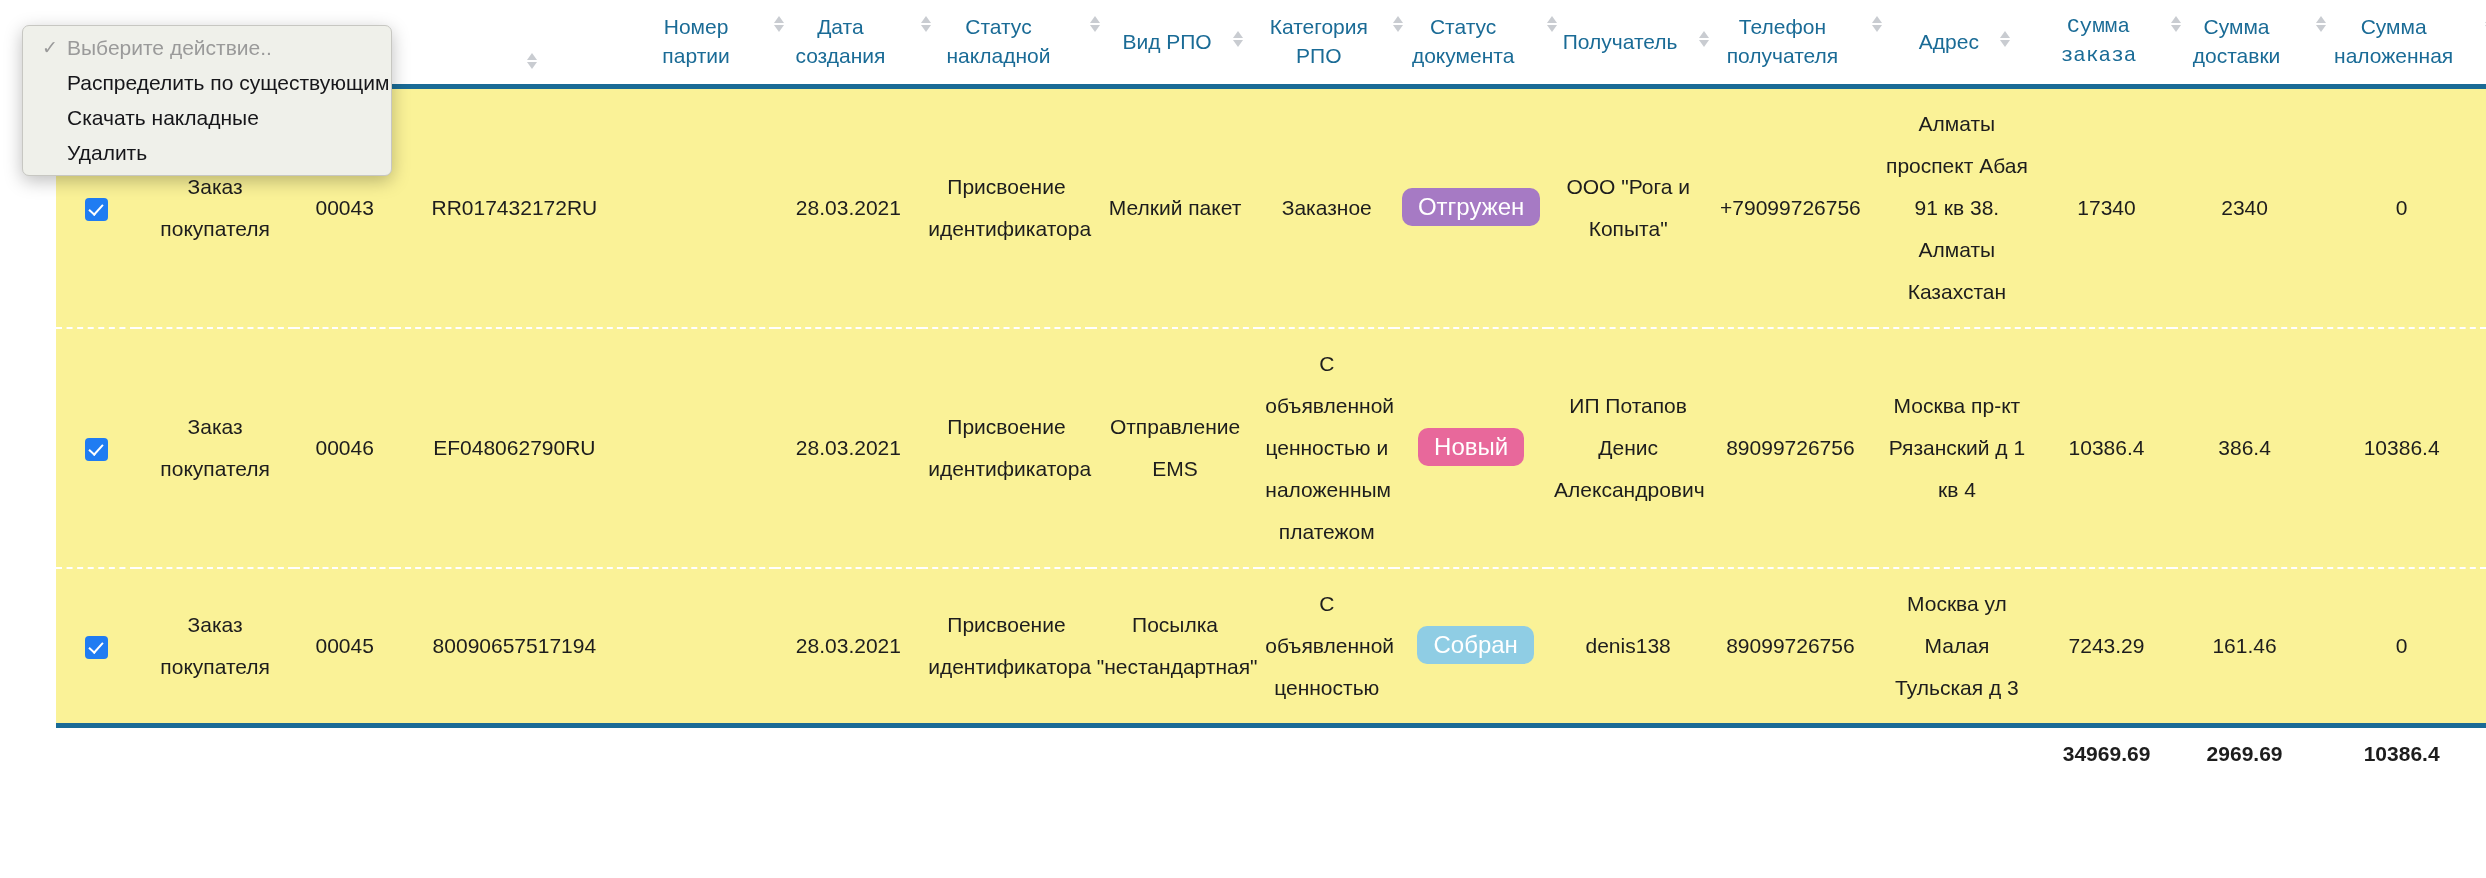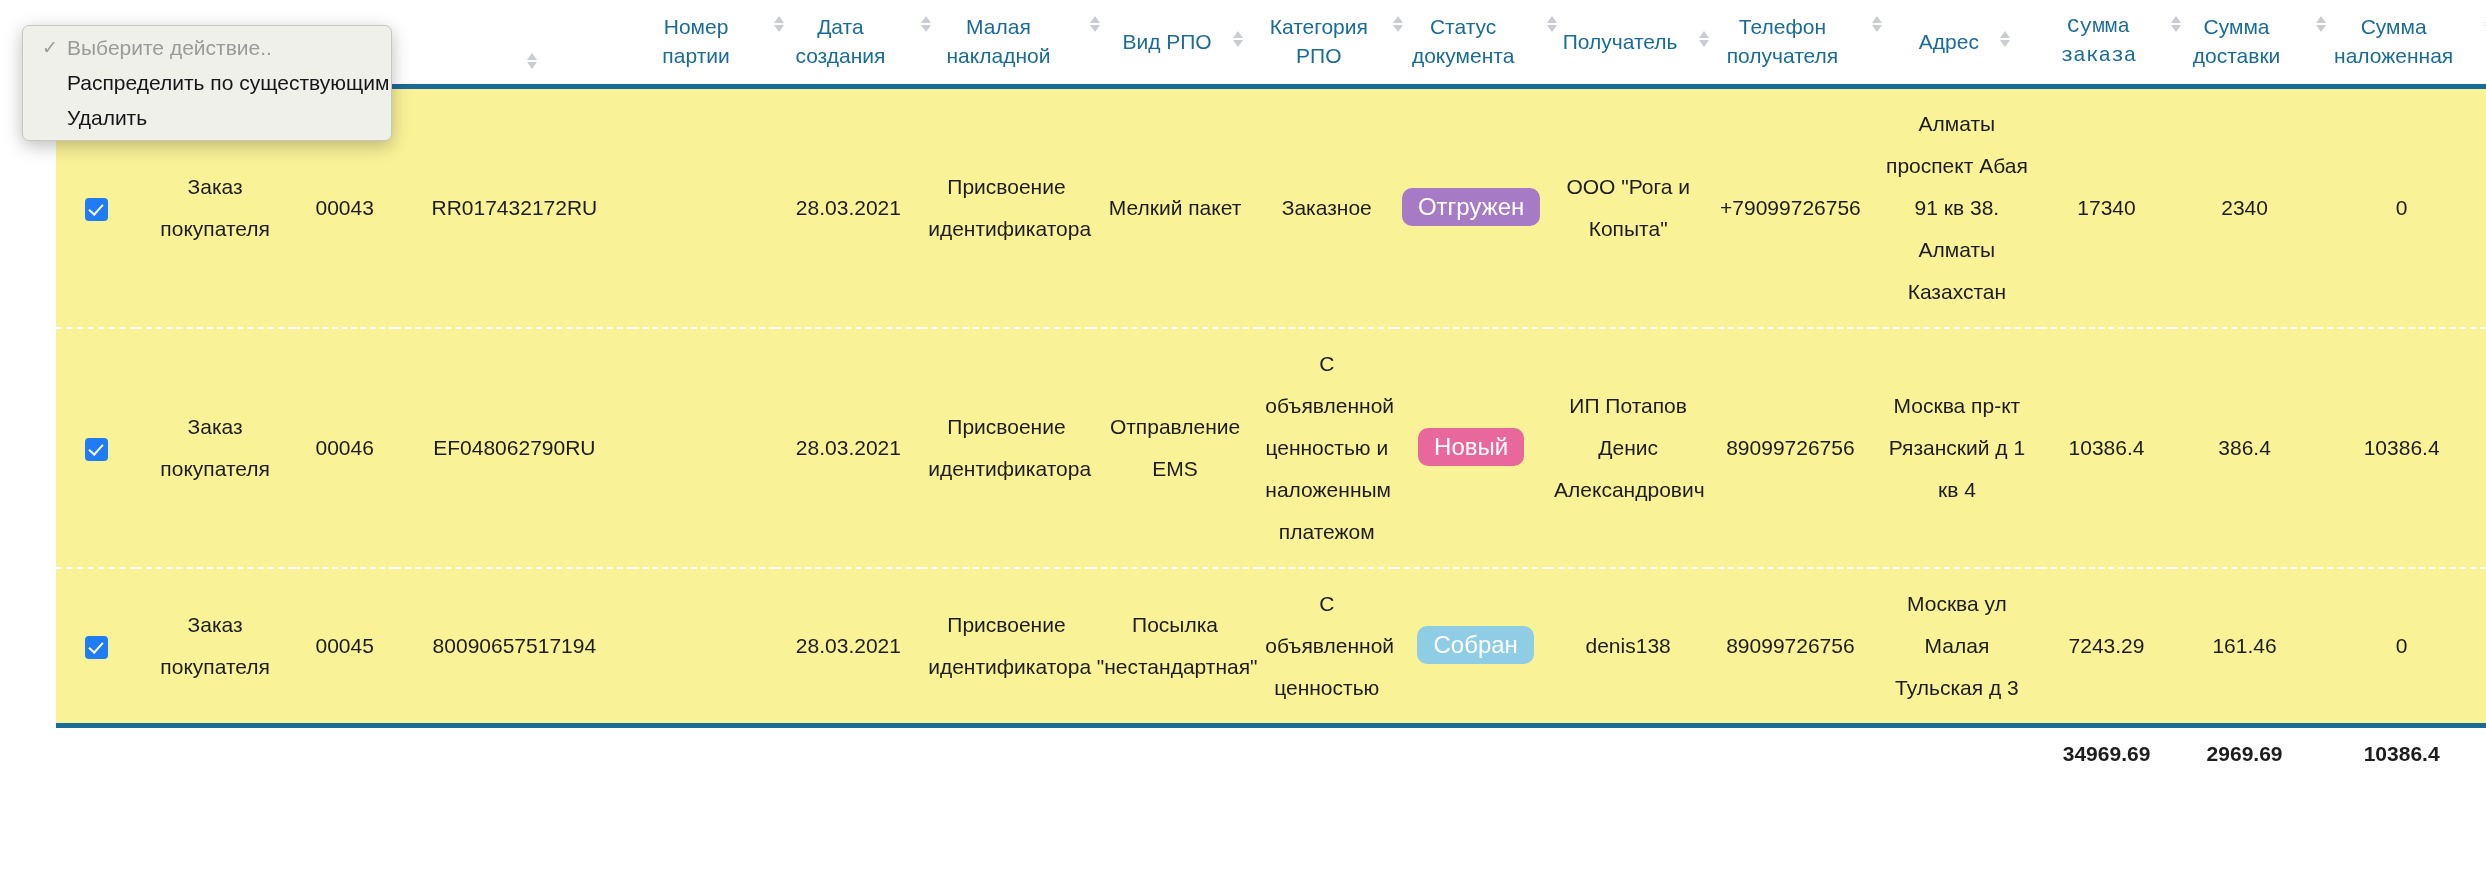--- a/index.html
+++ b/index.html
@@ -197,21 +197,21 @@
         <col style="width: 160px;">
       </colgroup>
     <thead>
       <tr id="head-row">
           <th><span class="th-inner"><span></span></span></th>
           <th><span class="th-inner"><span></span></span></th>
           <th><span class="th-inner"><span></span></span></th>
           <th><span class="th-inner" style="padding-right: 16px;"><span></span><span class="sortico" style="right: -16px;"></span></span></th>
           <th><span class="th-inner" style="padding-right: 16px;"><span>Номер партии</span><span class="sortico" style="right: -16px;"></span></span></th>
           <th><span class="th-inner" style="padding-right: 16px;"><span>Дата создания</span><span class="sortico" style="right: -16px;"></span></span></th>
-          <th><span class="th-inner" style="padding-right: 16px;"><span>Малая накладной</span><span class="sortico" style="right: -16px;"></span></span></th>
+          <th><span class="th-inner" style="padding-right: 16px;"><span>Статус накладной</span><span class="sortico" style="right: -16px;"></span></span></th>
           <th><span class="th-inner" style="padding-right: 16px;"><span>Вид РПО</span><span class="sortico" style="right: -16px;"></span></span></th>
           <th><span class="th-inner" style="padding-right: 16px;"><span>Категория РПО</span><span class="sortico" style="right: -16px;"></span></span></th>
           <th><span class="th-inner" style="padding-right: 16px;"><span>Статус документа</span><span class="sortico" style="right: -16px;"></span></span></th>
           <th><span class="th-inner" style="padding-right: 16px;"><span>Получатель</span><span class="sortico" style="right: -16px;"></span></span></th>
           <th><span class="th-inner" style="padding-right: 16px;"><span>Телефон получателя</span><span class="sortico" style="right: -16px;"></span></span></th>
           <th><span class="th-inner" style="padding-right: 16px;"><span>Адрес</span><span class="sortico" style="right: -16px;"></span></span></th>
           <th><span class="th-inner" style="padding-right: 16px; font-family: Liberation Mono, monospace;"><span>Сумма заказа</span><span class="sortico" style="right: -16px;"></span></span></th>
           <th><span class="th-inner" style="padding-right: 16px;"><span>Сумма доставки</span><span class="sortico" style="right: -16px;"></span></span></th>
           <th><span class="th-inner" style="padding-right: 16px;"><span>Сумма наложенная</span><span class="sortico" style="right: -16px;"></span></span></th>
         </tr>
@@ -291,14 +291,15 @@
           <td>2969.69</td>
           <td>10386.4</td>
         </tr>
     </tfoot>
   </table>
 </div>
 
 <div class="menu" id="menu">
     <div class="menu-item disabled"><span class="check">✓</span><span>Выберите действие..</span></div>
     <div class="menu-item"><span>Распределить по существующим партиям</span></div>
+    <div class="menu-item"><span>Скачать накладные</span></div>
     <div class="menu-item"><span>Удалить</span></div>
   </div>
 
 </body></html>

